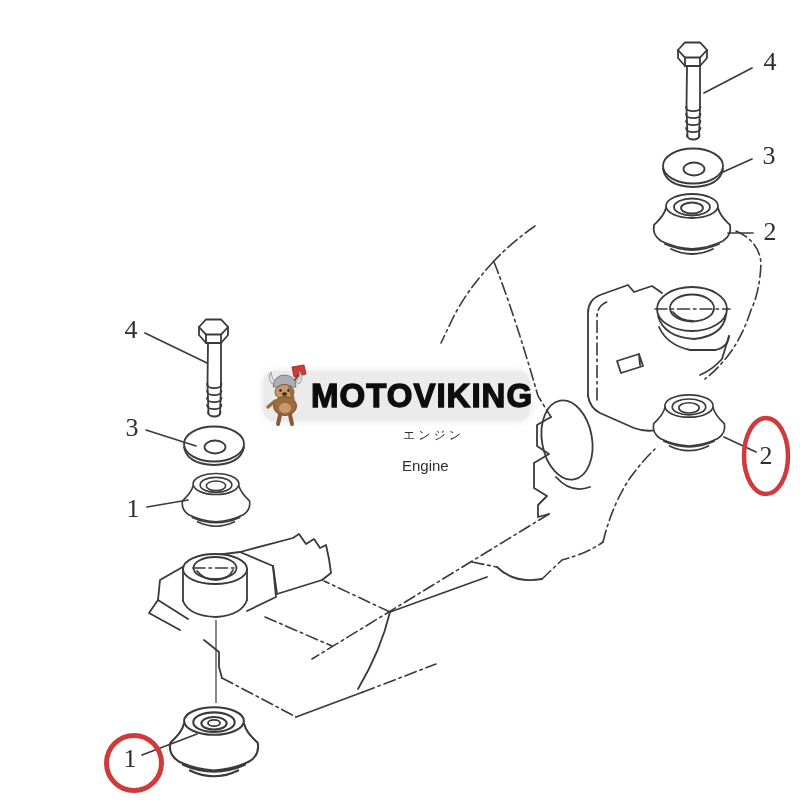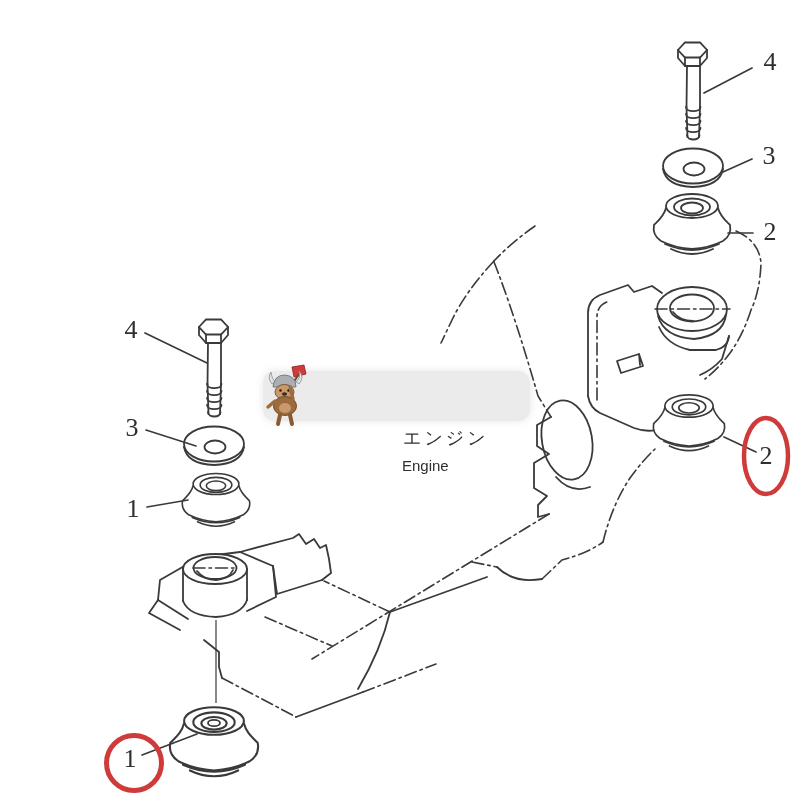--- a/index.html
+++ b/index.html
@@ -13,21 +13,21 @@
   .phantom{fill:none;stroke:var(--line,#3a3a3a);stroke-width:1.6;stroke-dasharray:12 4 2.5 4;stroke-linecap:round;}
   .leader{fill:none;stroke:var(--line,#3a3a3a);stroke-width:1.7;stroke-linecap:round;}
   .center-line{fill:none;stroke:var(--line,#3a3a3a);stroke-width:1.2;}
   .highlight{fill:none;stroke:var(--highlight,#cf3a3a);}
   .callout{
     position:absolute;transform:translate(-50%,-50%);
     font-family:"Liberation Serif",serif;font-size:26px;color:var(--label,#2f2f2f);
     white-space:nowrap;line-height:1;
   }
   .engine-jp{
-    position:absolute;left:403px;top:429px;font-size:18px;letter-spacing:3px;
+    position:absolute;left:403px;top:429px;font-size:12px;letter-spacing:3px;
     color:var(--label,#2f2f2f);line-height:1;
   }
   .engine-en{
     position:absolute;left:402px;top:445px;font-size:15px;color:var(--label,#2f2f2f);line-height:1;margin-top:13px;
   }
   .badge{
     position:absolute;left:263px;top:371px;width:267px;height:50px;
     background:var(--badge-bg,#ebebeb);border-radius:12px;
     box-shadow:0 0 8px rgba(0,0,0,0.10);
   }
@@ -202,15 +202,16 @@
       <ellipse cx="19.5" cy="29" rx="2.6" ry="1.8" fill="#3a2a1a"></ellipse>
 
       <ellipse cx="20" cy="41" rx="11.5" ry="9.5" fill="#9c6b3e" stroke="#6b4423" stroke-width="0.9"></ellipse>
       <ellipse cx="20" cy="43" rx="6" ry="5" fill="#c89a6b"></ellipse>
 
       <path d="M 10,36 L 3,42" stroke="#9c6b3e" stroke-width="3.4" stroke-linecap="round" fill="none"></path>
       <path d="M 28,34 L 25,22" stroke="#9c6b3e" stroke-width="3.4" stroke-linecap="round" fill="none"></path>
 
       <path d="M 15,50 L 13,59 M 25,50 L 27,59" stroke="#8a5a33" stroke-width="4" stroke-linecap="round" fill="none"></path>
     </svg>
+    <div class="badge-text">MOTOVIKING</div>
   </div>
 
 </div>
 
 </body></html>

